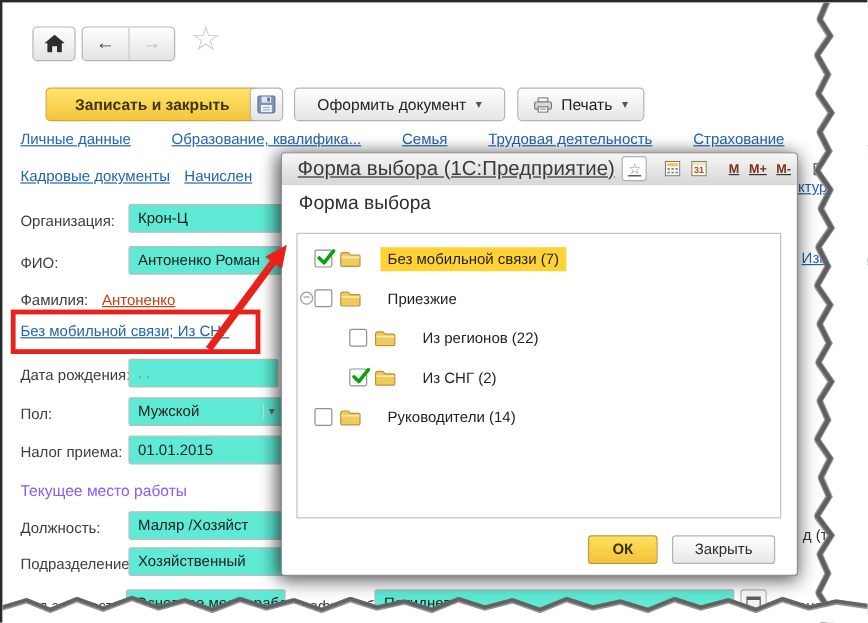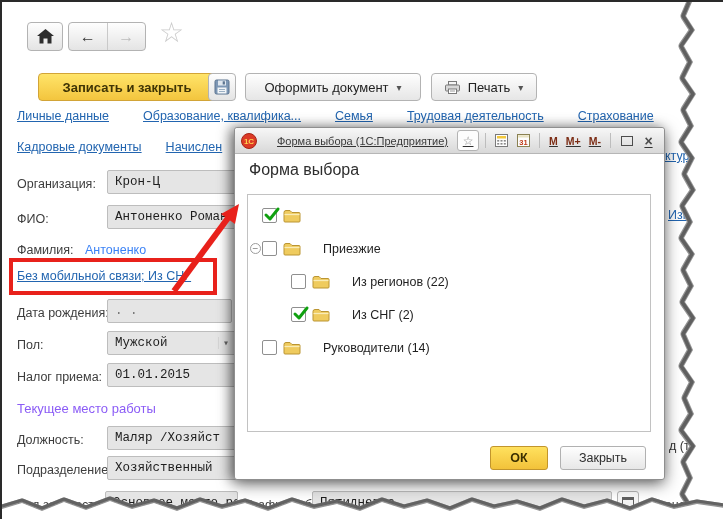--- a/index.html
+++ b/index.html
@@ -24,41 +24,41 @@
   .toolbtn{position:absolute;display:flex;align-items:center;justify-content:center;gap:8px;
     border-radius:4px;font-size:13px;cursor:pointer;box-sizing:border-box;}
   .save-close{left:20px;top:71px;width:178px;height:28px;margin-left:16px;}
   .save-ico-btn{left:206px;top:71px;width:28px;height:28px;background:linear-gradient(#fefefe,#e4e4e4);border:1px solid #b3b3b3;}
   .doc-btn{left:243px;top:71px;width:176px;height:28px;background:linear-gradient(#fefefe,#e6e6e6);border:1px solid #b3b3b3;color:#222;justify-content:center;}
   .print-btn{left:429px;top:71px;width:106px;height:28px;background:linear-gradient(#fefefe,#e6e6e6);border:1px solid #b3b3b3;color:#222;}
   .caret{font-size:10px;color:#555;}
   
   .link{color:#2265b0;text-decoration:underline;font-size:12.5px;cursor:pointer;white-space:nowrap;}
   .tabs1{position:absolute;left:15px;top:107px;display:flex;gap:34px;}
-  .tabs2{position:absolute;left:15px;top:138px;display:flex;gap:24px;}
+  .tabs2{position:absolute;left:15px;top:138px;display:flex;gap:12px;}
   .frag-row2{position:absolute;left:663px;top:147px;}
   .frag-change{position:absolute;left:666px;top:206px;}
   .frag-salary{position:absolute;left:667px;top:437px;font-size:12.5px;color:#333;white-space:nowrap;}
   
   .flabel{position:absolute;font-size:12.5px;color:#3d3d3d;white-space:nowrap;}
-  .input{position:absolute;height:24px;border:1px solid #bdbdbd;border-radius:2px;background:#e5e5e5;
+  .input{position:absolute;height:24px;border:1px solid #bdbdbd;border-radius:2px;background:#5eead4;
     font-size:12.5px;color:#1d1d1d;display:flex;align-items:center;padding:0 7px;box-sizing:border-box;
-    white-space:nowrap;overflow:hidden;font-family:Liberation Mono, monospace;}
+    white-space:nowrap;overflow:hidden;}
   .input .dd{margin-left:auto;font-size:10px;color:#666;padding-left:4px;border-left:1px solid #d5d5d5;}
-  .statictext{position:absolute;font-size:12.5px;color:#3b82f6;white-space:nowrap;}
+  .statictext{position:absolute;font-size:12.5px;color:#c2410c;white-space:nowrap;text-decoration:underline;}
   .green-section{position:absolute;left:15px;top:399px;font-size:13px;color:#8b5cf6;}
   .mini-btn{position:absolute;left:615px;top:489px;width:22px;height:24px;display:flex;align-items:center;justify-content:center;
     background:linear-gradient(#fdfdfd,#e8e8e8);border:1px solid #b5b5b5;border-radius:3px;cursor:pointer;box-sizing:border-box;}
   .mini-ico{width:10px;height:8px;border:1px solid #5f5f5f;border-top:3px solid #5f5f5f;}
   
   .dialog{position:absolute;left:232px;top:125px;width:431px;height:353px;background:#fff;
     border:1px solid #8f8f8f;border-radius:3px;box-shadow:0 4px 16px rgba(0,0,0,.5),-4px 0 12px rgba(0,0,0,.35);z-index:20;box-sizing:border-box;}
   .titlebar{height:25px;background:linear-gradient(#f7f7f7,#d8d8d8);border-bottom:1px solid #b6b6b6;
     border-radius:3px 3px 0 0;display:flex;align-items:center;padding:0 6px;gap:3px;text-decoration:underline;}
-  .tb-title{font-size:11px;color:#3a3a3a;margin-left:17px;white-space:nowrap;}
+  .tb-title{font-size:17px;color:#3a3a3a;margin-left:4px;white-space:nowrap;}
   .tb-spacer{flex:1;}
   .tb-btn{height:19px;min-width:19px;display:flex;align-items:center;justify-content:center;border-radius:3px;cursor:pointer;}
   .tb-btn.framed{background:#fdfdfd;border:1px solid #b3b3b3;width:20px;}
   .tb-star{font-size:12px;color:#8a8a8a;}
   .m-btn{font-size:10.5px;font-weight:bold;color:#7c2d15;padding:0 3px;cursor:pointer;}
   .tsep{width:1px;height:15px;background:#bdbdbd;margin:0 3px;}
   .max-ico{width:10px;height:8px;border:1.5px solid #4c4c4c;}
   .close-ico{font-size:14px;font-weight:bold;color:#4c4c4c;line-height:1;}
   .dlg-heading{position:absolute;left:14px;top:33px;font-size:16px;color:#2e2e2e;}
   .tree-panel{position:absolute;left:12px;top:66px;width:404px;height:238px;border:1px solid #c2c2c2;background:#fff;overflow:hidden;padding-top:4px;box-sizing:border-box;}
@@ -270,20 +270,21 @@
       <svg width="18" height="17" viewBox="0 0 18 17">
         <path d="M3,9 L7,13 L15,3" fill="none" stroke="#0fa00f" stroke-width="3" stroke-linecap="round" stroke-linejoin="round"></path>
       </svg>
     </span>
     <span class="folder">
       <svg width="18" height="14" viewBox="0 0 18 14">
         <path d="M1,3.5 Q1,1.5 3,1.5 L7,1.5 L9,3.5 L16,3.5 Q17,3.5 17,4.5 L17,12 Q17,13 16,13 L2,13 Q1,13 1,12 Z" fill="#efcb5e" stroke="#bb9532" stroke-width="1"></path>
         <path d="M1.5,5.5 L16.5,5.5" stroke="#f9ecb6" stroke-width="1.3"></path>
       </svg>
     </span>
+    <span class="tree-label">Без мобильной связи (7)</span>
   </div>
 
   <div class="tree-row expandable">
     <span class="expander">−</span>
     <span class="cbx">
       
     </span>
     <span class="folder">
       <svg width="18" height="14" viewBox="0 0 18 14">
         <path d="M1,3.5 Q1,1.5 3,1.5 L7,1.5 L9,3.5 L16,3.5 Q17,3.5 17,4.5 L17,12 Q17,13 16,13 L2,13 Q1,13 1,12 Z" fill="#efcb5e" stroke="#bb9532" stroke-width="1"></path>

